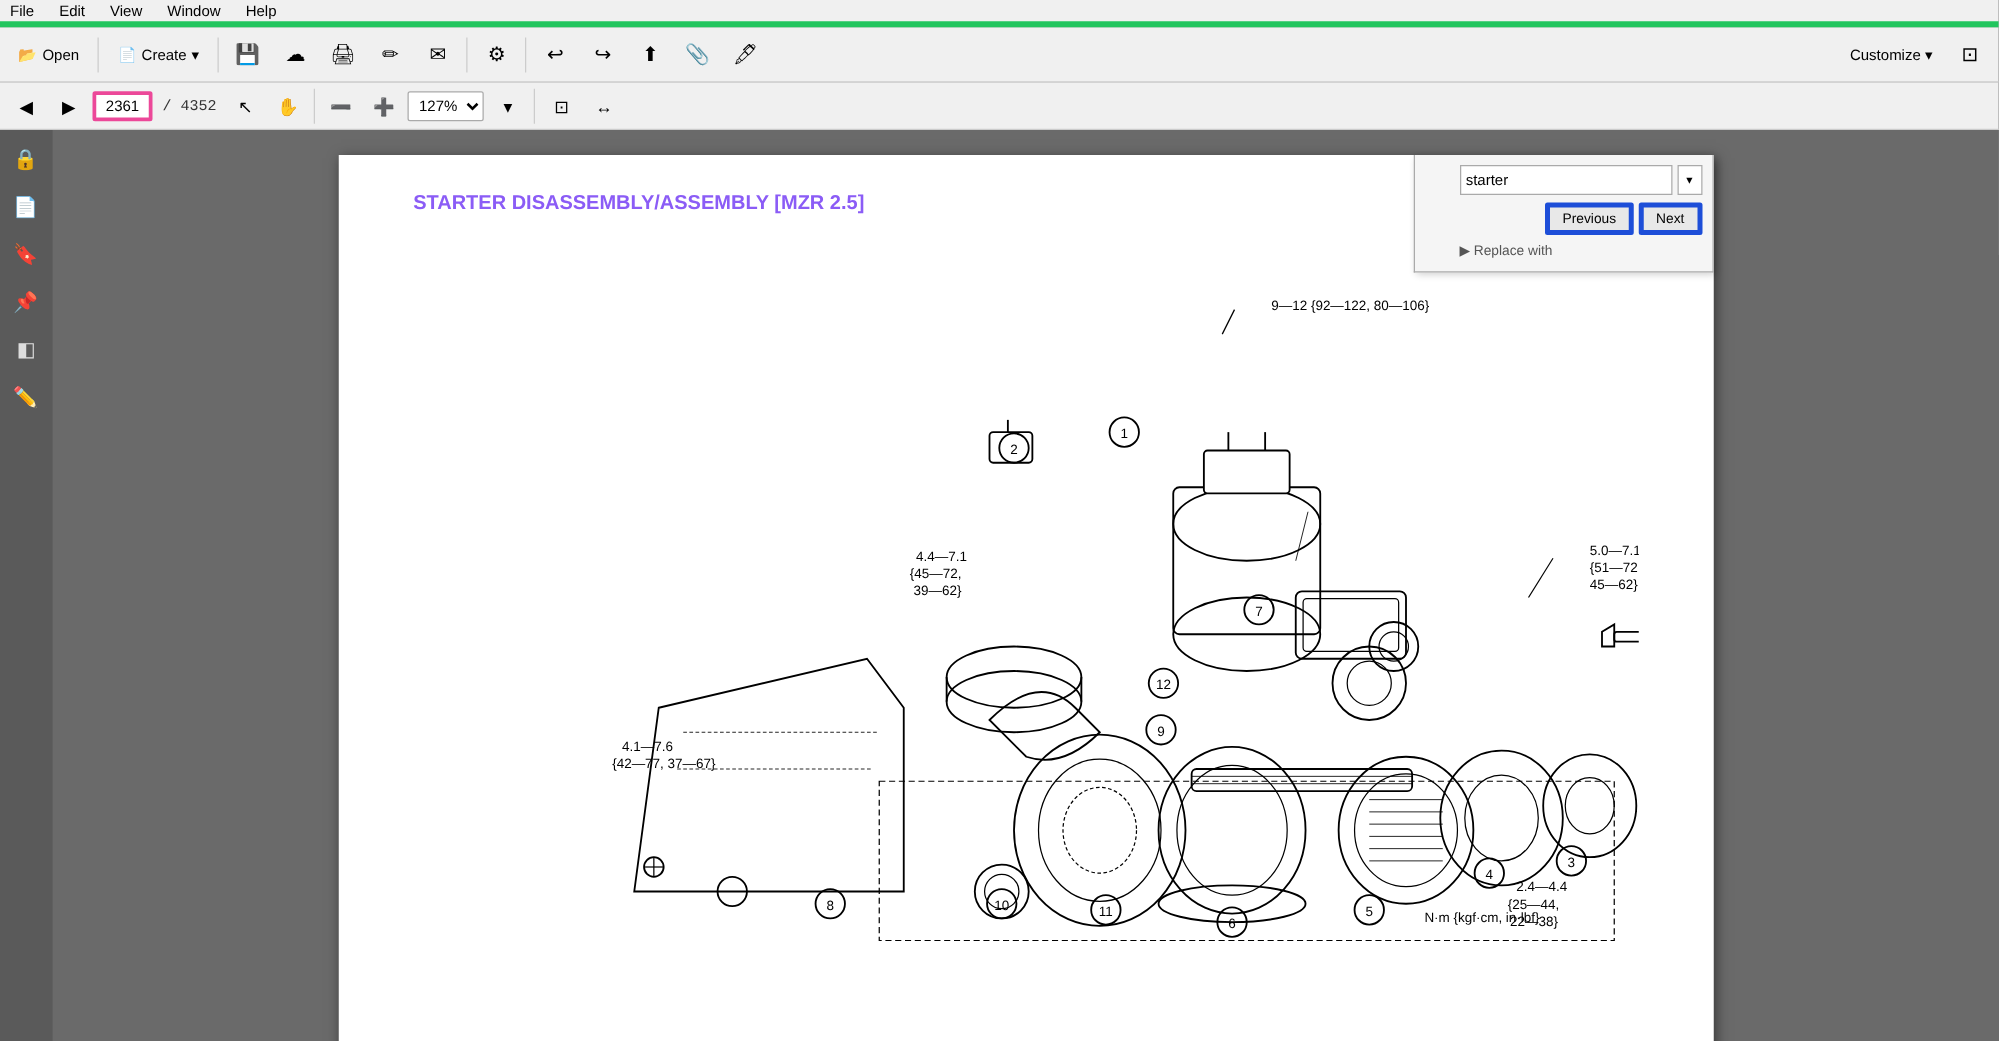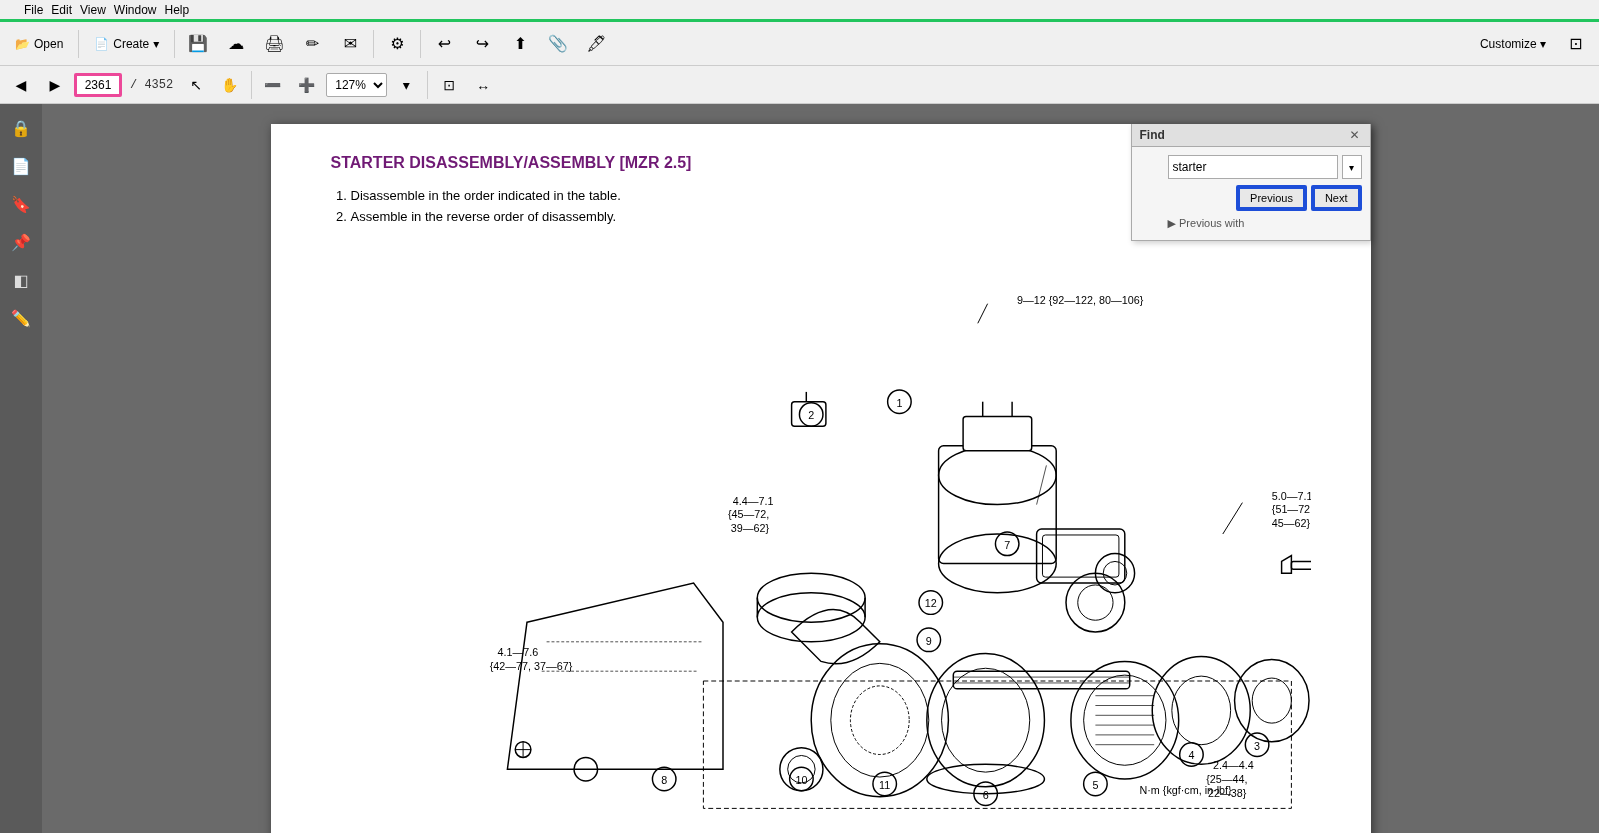--- a/index.html
+++ b/index.html
@@ -4,23 +4,23 @@
   <style>
     * { margin: 0; padding: 0; box-sizing: border-box; }
     body { font-family: Arial, sans-serif; font-size: 12px; background: #555; width: 1599px; height: 833px; overflow: hidden; }
 
     
     .menu-bar {
       background: #f0f0f0;
       height: 22px;
       display: flex;
       align-items: center;
-      padding: 0 20px;
-      border-bottom: 3px solid #22c55e;
-      gap: 0;
+      padding: 0 4px;
+      border-bottom: 5px solid #22c55e;
+      gap: 12px;
     }
     .menu-item {
       font-size: 12px;
       cursor: pointer;
       padding: 2px 4px;
     }
 
     
     .toolbar {
       background: #f0f0f0;
@@ -163,21 +163,21 @@
     .pdf-page {
       background: white;
       width: 1100px;
       min-height: 780px;
       padding: 30px 60px;
       position: relative;
       box-shadow: 2px 2px 10px rgba(0,0,0,0.5);
     }
 
     .page-title {
-      color: #701a75;
+      color: #8b5cf6;
       font-size: 16px;
       font-weight: bold;
       margin-bottom: 16px;
       font-family: Arial, sans-serif;
     }
 
     .instruction-list {
       margin-left: 20px;
       margin-bottom: 20px;
     }
@@ -371,24 +371,20 @@
     <div class="sidebar-icon" title="Layers">◧</div>
     <div class="sidebar-icon" title="Tools">✏️</div>
   </div>
 
   <div class="content-area">
 
     <div class="pdf-page">
 
       <div class="page-title">STARTER DISASSEMBLY/ASSEMBLY [MZR 2.5]</div>
 
-      <ol class="instruction-list">
-        <li>Disassemble in the order indicated in the table.</li>
-        <li>Assemble in the reverse order of disassembly.</li>
-      </ol>
 
       <div class="diagram-area">
         <svg class="diagram-svg" viewBox="0 0 1000 580" xmlns="http://www.w3.org/2000/svg">
 
           <rect width="1000" height="580" fill="white"></rect>
 
           <text x="410" y="260" font-size="11" font-family="Arial">4.4—7.1</text>
           <text x="405" y="274" font-size="11" font-family="Arial">{45—72,</text>
           <text x="408" y="288" font-size="11" font-family="Arial">39—62}</text>
 
@@ -519,34 +515,30 @@
 
           <rect x="380" y="440" width="600" height="130" fill="none" stroke="#000" stroke-width="1" stroke-dasharray="5,3"></rect>
 
           <line x1="670" y1="55" x2="660" y2="75" stroke="#000" stroke-width="1"></line>
           <line x1="730" y1="220" x2="720" y2="260" stroke="#000" stroke-width="0.7"></line>
           <line x1="930" y1="258" x2="910" y2="290" stroke="#000" stroke-width="1"></line>
         </svg>
       </div>
 
       <div class="find-panel">
-        <div class="find-panel-header">
-          <span class="find-panel-title">Find</span>
-          <button class="find-close-btn">✕</button>
-        </div>
         <div class="find-panel-body">
           <div class="find-input-row">
             <input class="find-input" type="text" value="starter" style="">
             <button class="find-dropdown-btn">▾</button>
           </div>
           <div class="find-buttons">
             <button class="find-btn">Previous</button>
             <button class="find-btn">Next</button>
           </div>
           <div class="replace-with">
-            <span>▶ Previous with</span>
+            <span>▶ Replace with</span>
           </div>
         </div>
       </div>
 
     </div>
   </div>
 </div>
 
 </body></html>

